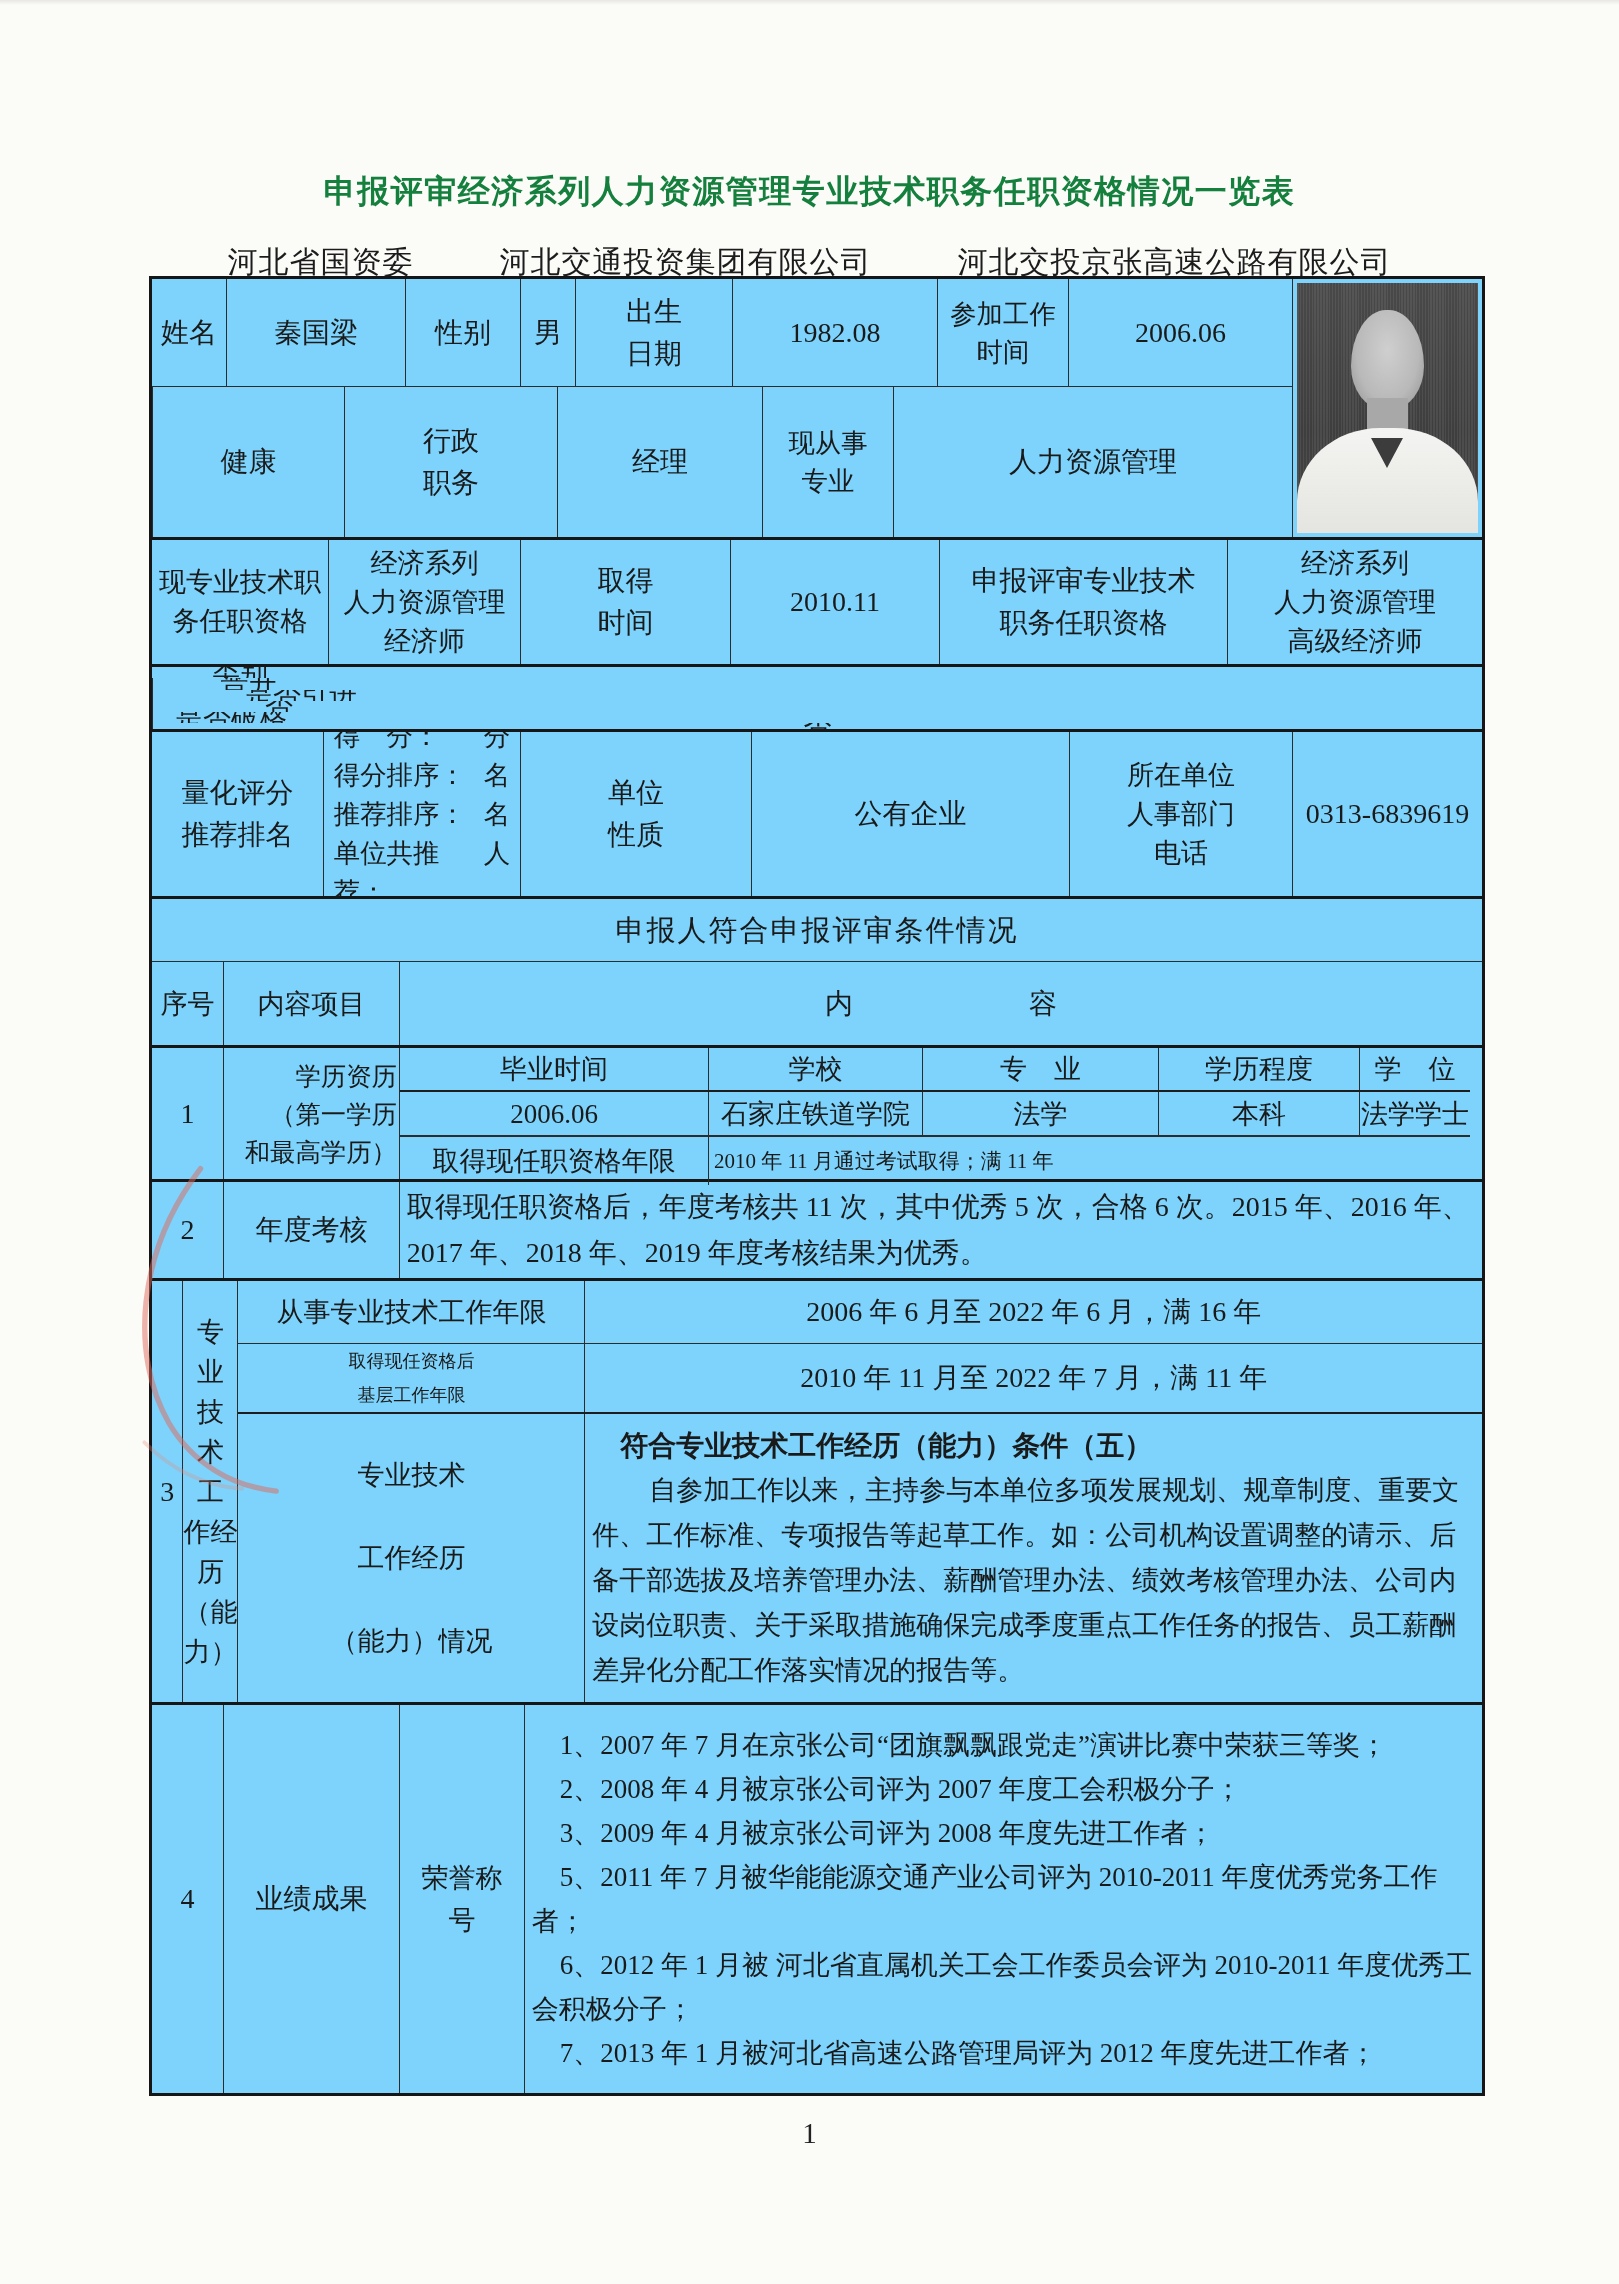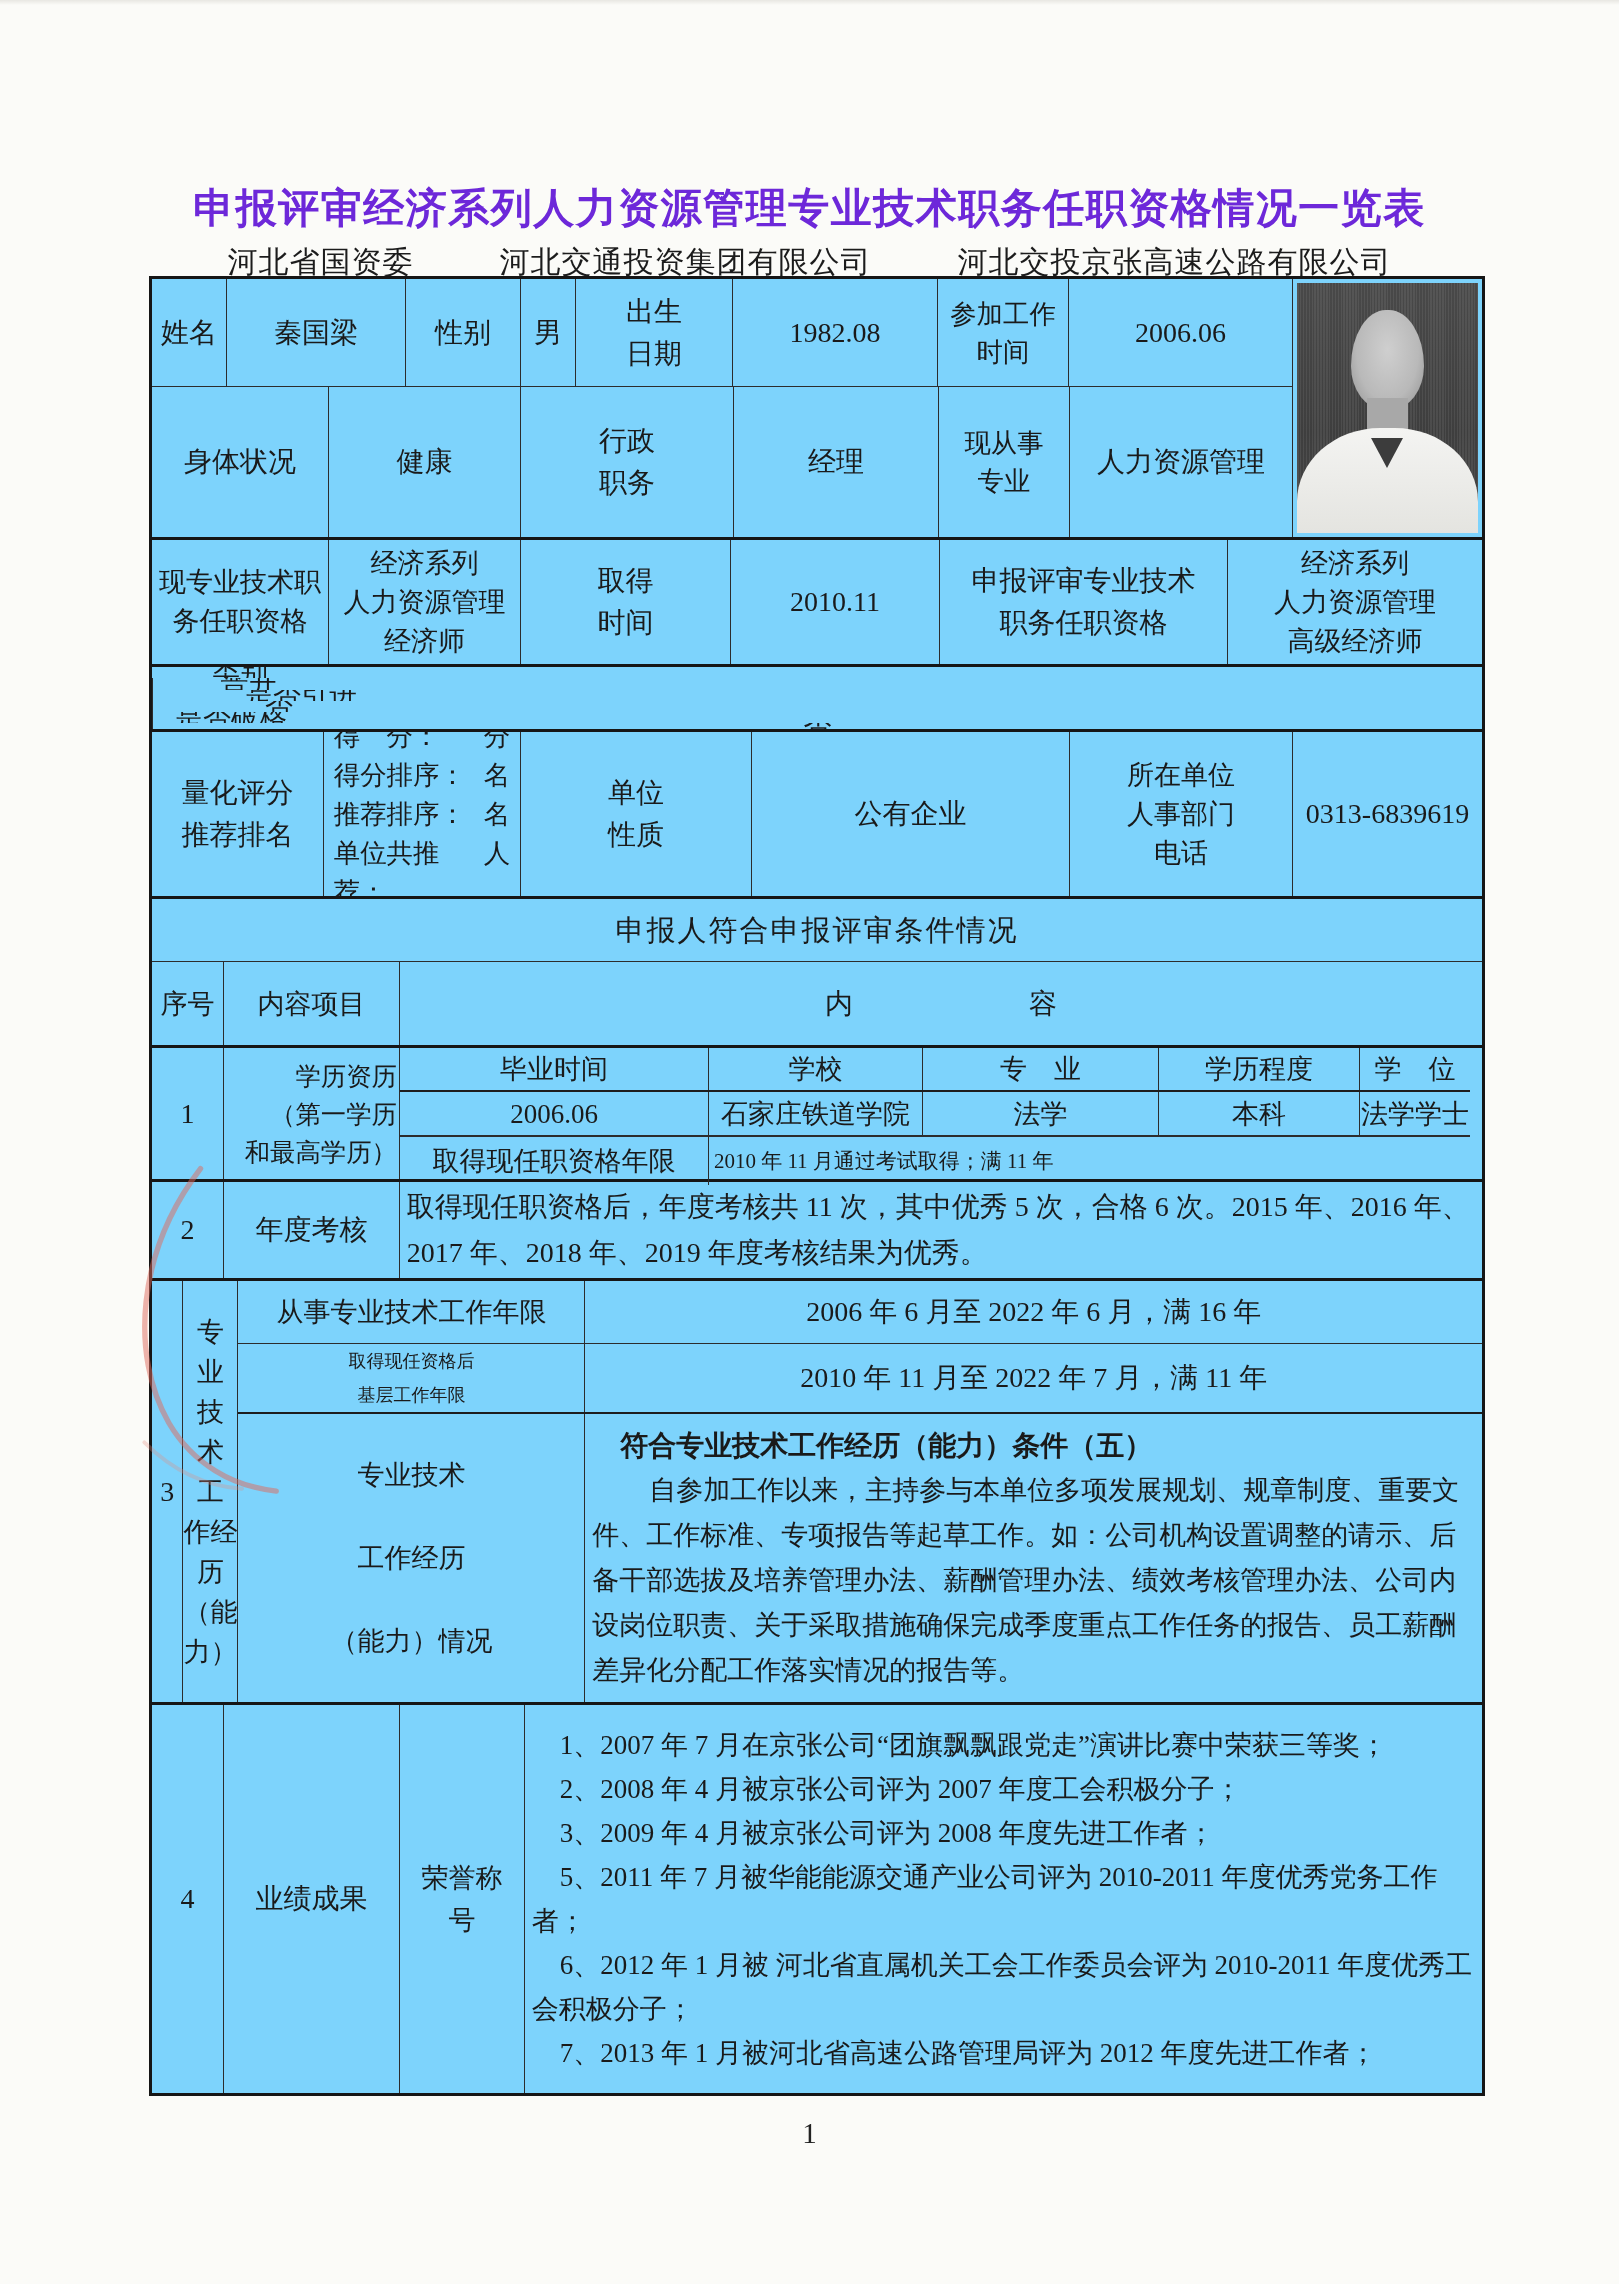--- a/index.html
+++ b/index.html
@@ -6,24 +6,24 @@
   body{
     width:1619px;height:2284px;
     background:#fbfbf8;
     font-family:"Liberation Serif", serif;
     color:#1a1a1a;
     position:relative;
     overflow:hidden;
   }
   .scan-edge{position:absolute;top:0;left:0;width:100%;height:4.9px;background:linear-gradient(#e8e7e2,#fbfbf8);}
   .doc-title{
-    position:absolute;top:181px;left:0;width:100%;
+    position:absolute;top:170px;left:0;width:100%;
     text-align:center;
     font-family:"Liberation Sans", sans-serif;
-    font-weight:700;font-size:41px;letter-spacing:1.5px;color:#6d28d9;
+    font-weight:700;font-size:32px;letter-spacing:1.5px;color:#15803d;
   }
   .orgs{
     position:absolute;top:242px;left:0;width:100%;
     display:flex;justify-content:center;gap:86px;
     font-size:30px;color:#1c1c1c;letter-spacing:1px;
   }
   .tbl{
     position:absolute;left:149px;top:276px;width:1336px;
     border:3.4px solid #161616;box-sizing:border-box;background:#7dd3fc;
   }
@@ -115,23 +115,20 @@
           </div>
         <div class="cell" style="width:131px;font-size:26.4px;line-height:38px;">
           <span>参加工作</span>
             <span>时间</span>
         </div>
         <div class="cell fill">
             <span>2006.06</span>
           </div>
       </div>
       <div class="row" style="height:151px;">
-        <div class="cell first" style="width:176px;">
-            <span>身体状况</span>
-          </div>
         <div class="cell" style="width:192px;">
             <span>健康</span>
           </div>
         <div class="cell" style="width:213px;">
           <span>行政</span>
             <span>职务</span>
         </div>
         <div class="cell" style="width:205px;">
             <span>经理</span>
           </div>

